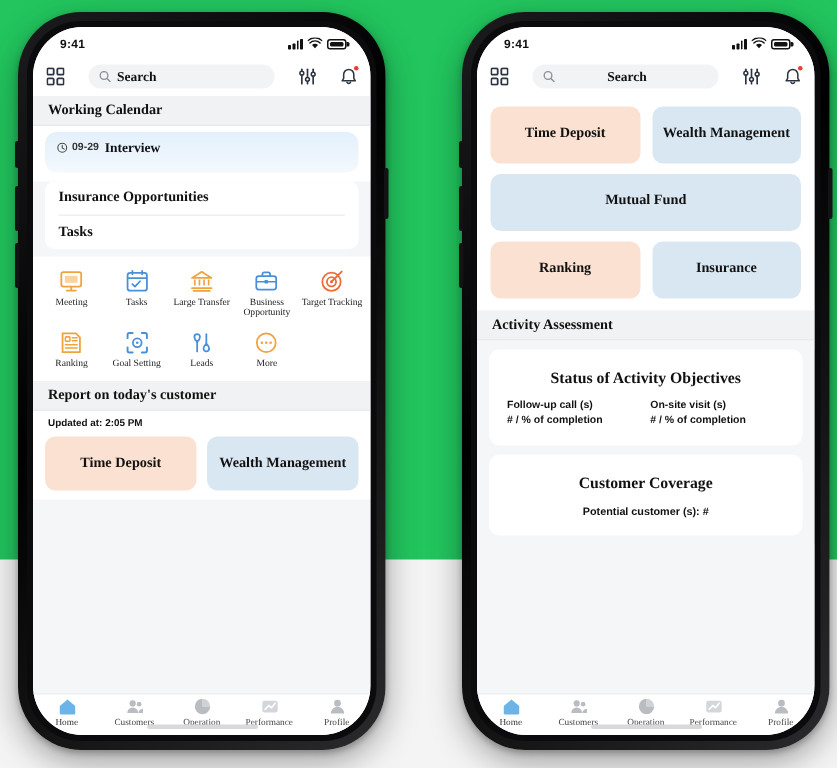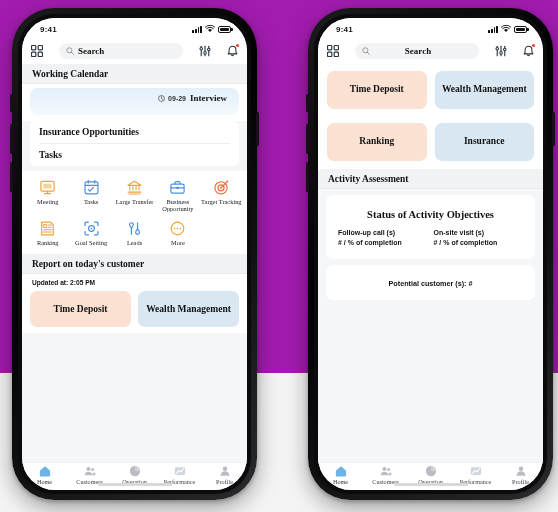--- a/index.html
+++ b/index.html
@@ -1,17 +1,17 @@
 <!DOCTYPE html>
 <html><head>
 <meta charset="utf-8">
 <style>
   html,body{margin:0;padding:0;background:#f4f4f4;}
   body{width:558px;height:512px;overflow:hidden;font-family:"Liberation Serif",serif;}
-  .stage{position:relative;width:558px;height:373px;background:#a21caf;}
+  .stage{position:relative;width:558px;height:373px;background:#22c55e;}
 
   
   .phone{position:absolute;width:245px;height:492px;border-radius:42px;
     background:linear-gradient(135deg,#1c1c1e 0%,#000 40%,#2a2a2c 100%);
     box-shadow:0 8px 22px rgba(0,0,0,.35), 0 2px 4px rgba(0,0,0,.25);
     padding:0;box-sizing:border-box;}
   .phone.left{left:12px;top:8px;}
   .phone.right{left:308px;top:8px;}
   .bezel{position:absolute;left:6px;top:6px;right:6px;bottom:6px;border-radius:36px;
     background:#0b0b0d;box-sizing:border-box;}
@@ -56,21 +56,21 @@
 
   
   .content{flex:1 1 auto;overflow:hidden;background:#f5f6f7;display:flex;flex-direction:column;}
   .sectitle{font-size:9.5px;font-weight:700;color:#111;padding:5px 10px 4px;background:#f1f2f3;
     border-bottom:1px solid #e9eaec;}
 
   
   .calwrap{padding:4px 8px 6px;background:#fff;}
   .calcard{border-radius:8px;padding:5px 6px 8px;
     background:linear-gradient(180deg,#e3f0fb 0%,#eaf4fc 45%,#f4f9fd 100%);}
-  .calrow{display:flex;align-items:center;justify-content:flex-end;padding:0 2px 4px;}
+  .calrow{display:flex;align-items:center;justify-content:flex-start;padding:0 2px 4px;}
   .caldate{display:flex;align-items:center;gap:3px;font-size:7px;font-weight:700;color:#333;
     font-family:"Liberation Sans",sans-serif;}
   .badge{font-size:9px;font-weight:700;color:#111;padding:0 4px;}
   .calinner{background:#f0f1f2;border-radius:6px;height:46px;display:flex;align-items:center;justify-content:center;}
   .calinner span{font-size:9.5px;font-weight:700;color:#111;}
 
   
   .listcard{background:#fff;border-radius:6px;margin:0 8px 5px;padding:0 9px;}
   .listrow{font-size:9.5px;font-weight:700;color:#111;padding:6px 0;border-bottom:1px solid #eeeff0;}
   .listrow:last-child{border-bottom:none;}
@@ -430,20 +430,21 @@
         </div>
 
         <div class="content">
 
           <div class="prodcard">
             <div class="prodrow">
               <div class="ptile peach">Time Deposit</div>
               <div class="ptile blue">Wealth Management</div>
             </div>
             <div class="prodrow">
+              <div class="ptile blue">Mutual Fund</div>
             </div>
             <div class="prodrow">
               <div class="ptile peach">Ranking</div>
               <div class="ptile blue">Insurance</div>
             </div>
           </div>
 
           <div class="sectitle">Activity Assessment</div>
 
           <div style="height:6px;background:#f5f6f7;"></div>
@@ -456,20 +457,21 @@
                 <div># / % of completion</div>
               </div>
               <div class="metric">
                 <div>On-site visit (s)</div>
                 <div># / % of completion</div>
               </div>
             </div>
           </div>
 
           <div class="panel">
+            <h3>Customer Coverage</h3>
             <div class="sub">Potential customer (s): #</div>
           </div>
 
           <div class="spacer"></div>
         </div>
 
         <div class="tabbar">
           <div class="tab active">
             <svg width="12" height="12" viewBox="0 0 14 14">
               <path d="M7 1.6 L13 6.6 V12.4 a0.9 0.9 0 0 1-0.9 0.9 H1.9 A0.9 0.9 0 0 1 1 12.4 V6.6 Z" fill="#6cb3e8"></path>

